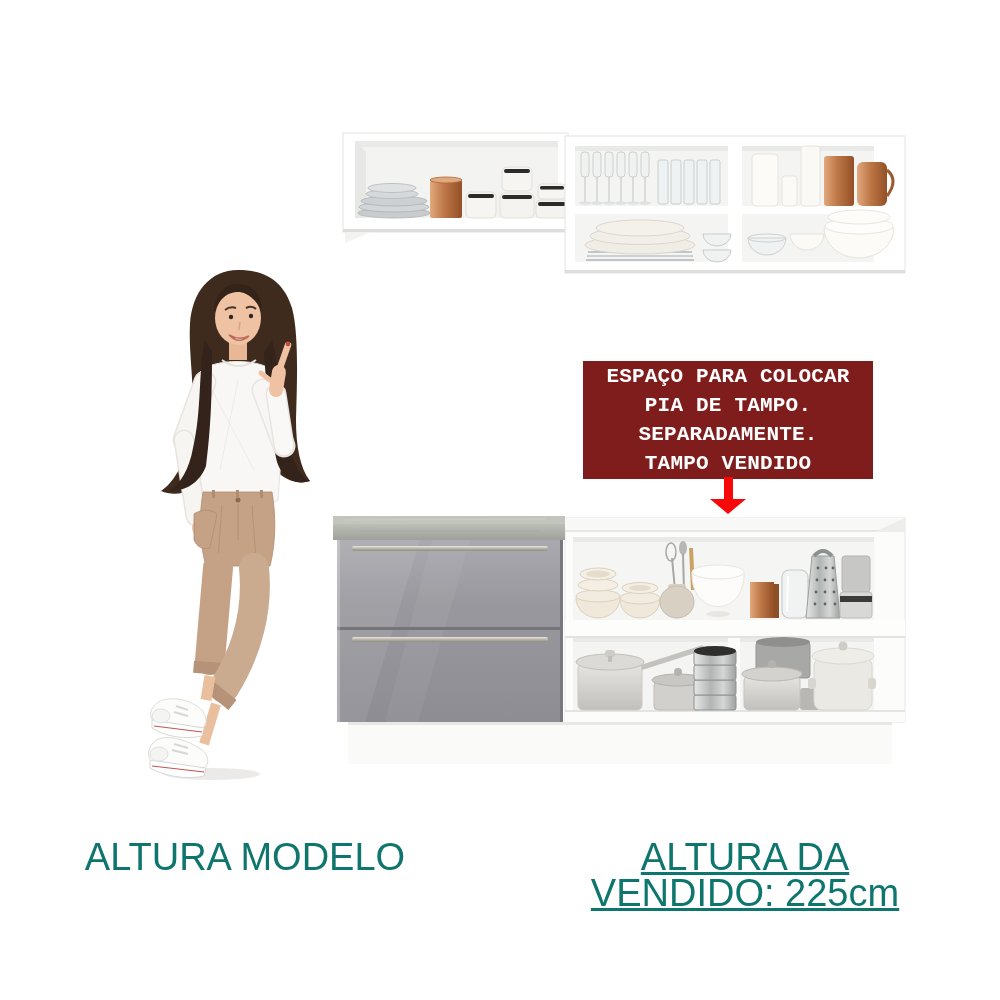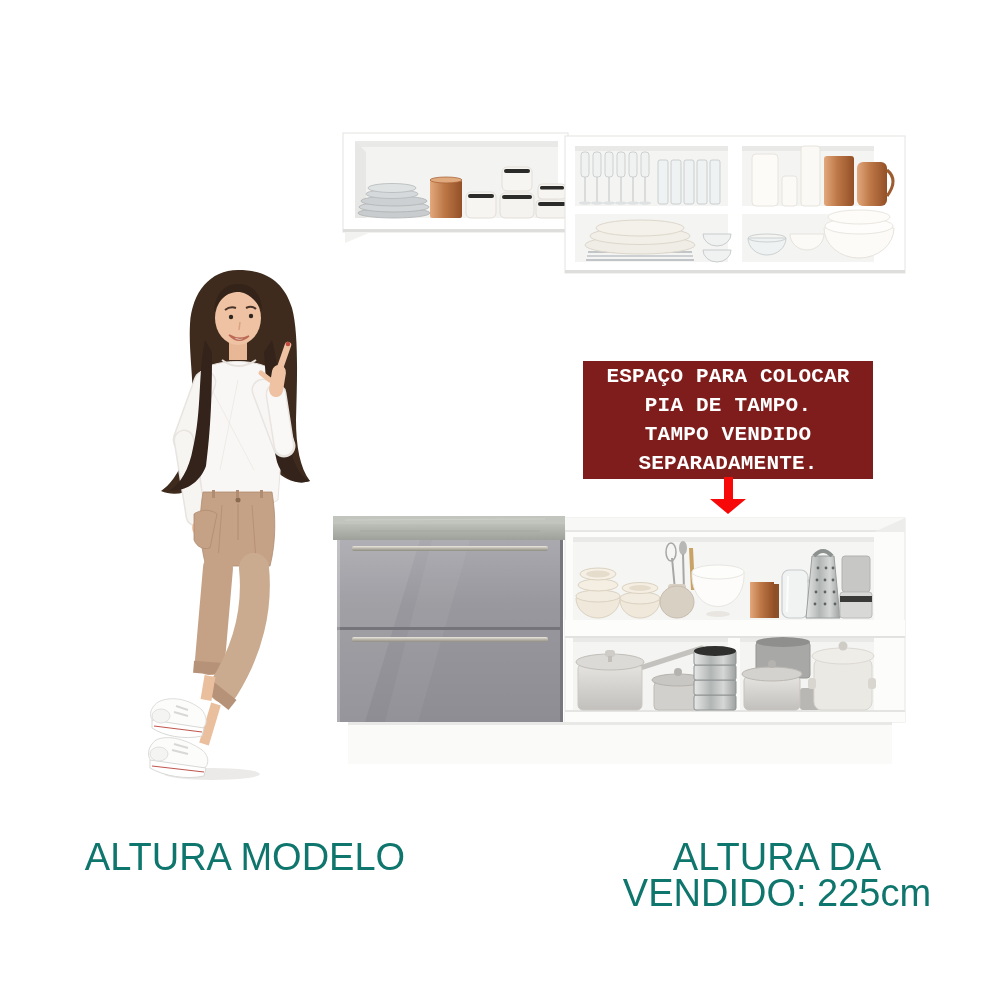--- a/index.html
+++ b/index.html
@@ -14,21 +14,21 @@
     font-size:21px;line-height:29px;font-weight:600;letter-spacing:.2px;font-family:Liberation Mono, monospace;}
   .arrow-stem{position:absolute;left:724px;top:477px;width:9px;height:23px;background:#f80909;}
   .arrow-head{position:absolute;left:710px;top:499px;width:0;height:0;
     border-left:18px solid transparent;border-right:18px solid transparent;
     border-top:15px solid #f80909;}
 
   
   .measure{position:absolute;top:839px;width:380px;text-align:center;color:#0f766e;
     font-size:38px;line-height:36px;font-weight:400;}
   .measure-left{left:55px;}
-  .measure-right{left:587px;}
+  .measure-right{left:555px;text-decoration:underline;}
   .measure div{white-space:nowrap;}
 </style>
 </head>
 <body>
 
 <div class="canvas">
 
 <svg class="scene" viewBox="0 0 1000 1000" width="1000" height="1000" xmlns="http://www.w3.org/2000/svg">
   <defs>
     <linearGradient id="gCopper" x1="0" y1="0" x2="1" y2="0">
@@ -372,22 +372,22 @@
       <line x1="270" y1="380" x2="261" y2="373" stroke="#eec2a2" stroke-width="5" stroke-linecap="round"></line>
       <line x1="280" y1="368" x2="288" y2="345" stroke="#eec2a2" stroke-width="6.5" stroke-linecap="round"></line>
       <circle cx="288" cy="344" r="2.3" fill="#c24840"></circle>
     </g>
   </g>
 </svg>
 
 <div class="annotation">
   <span>ESPAÇO PARA COLOCAR</span>
   <span>PIA DE TAMPO.</span>
+  <span>SEPARADAMENTE.</span>
   <span>TAMPO VENDIDO</span>
-  <span>SEPARADAMENTE.</span>
 </div>
 <div class="arrow-stem"></div>
 <div class="arrow-head"></div>
 
 <div class="measure measure-left">
   <div>ALTURA MODELO</div>
 </div>
 <div class="measure measure-right">
   <div>ALTURA DA</div>
   <div>VENDIDO: 225cm</div>

